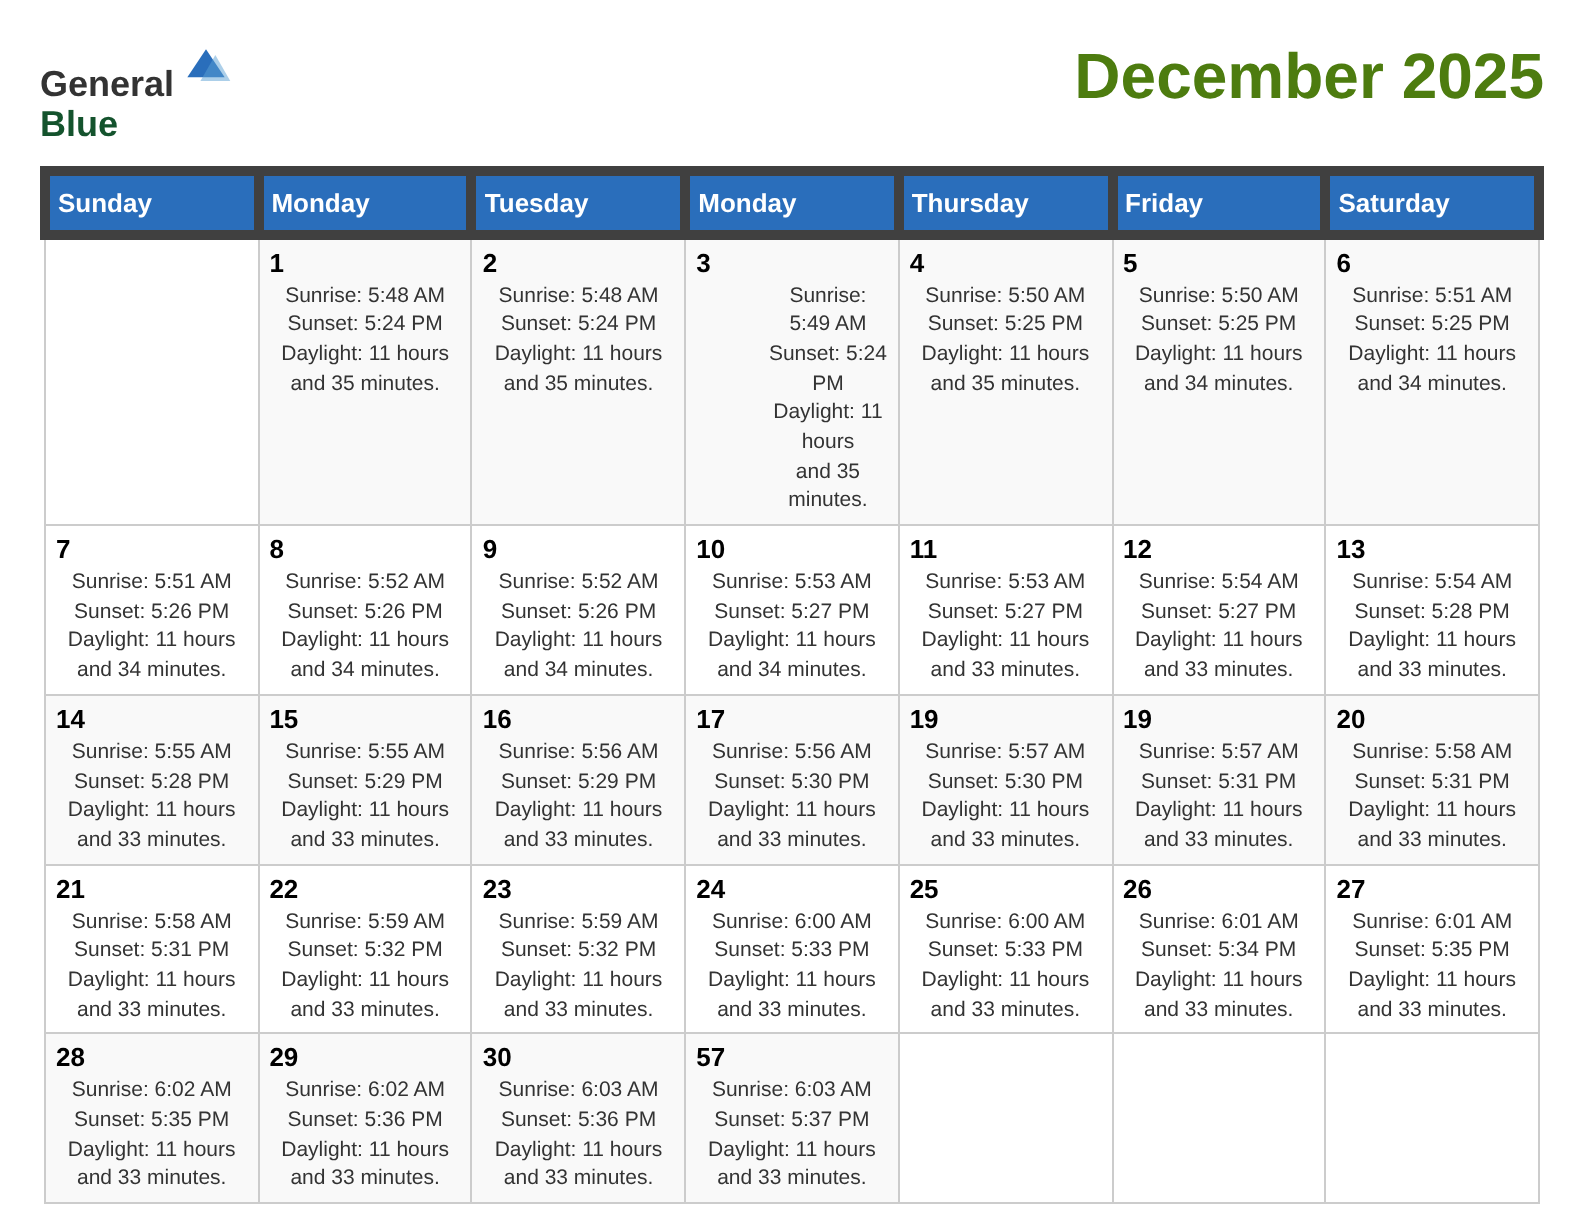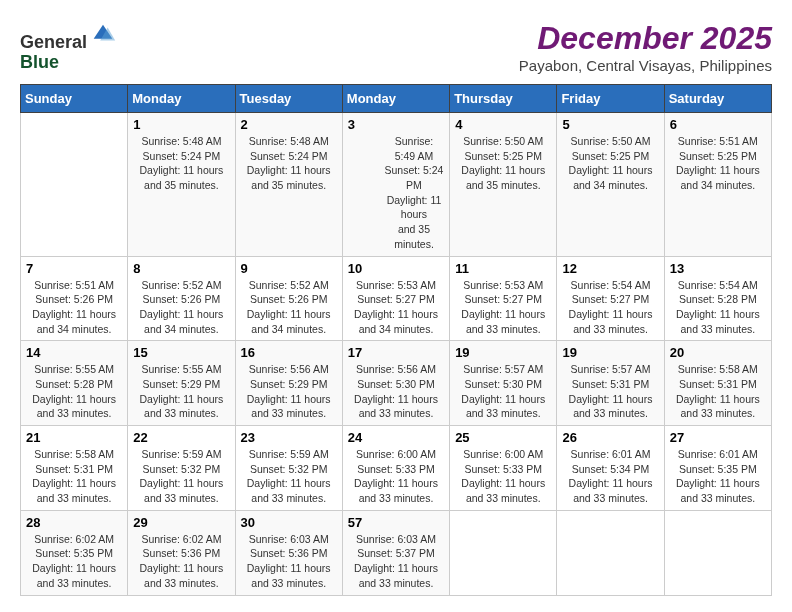--- a/index.html
+++ b/index.html
@@ -32,40 +32,39 @@
       width: 28px;
       height: 28px;
       margin-left: 2px;
     }
     .title-block {
       text-align: right;
     }
     .month-year {
       font-size: 32px;
       font-weight: bold;
-      color: #701a75;
-      font-style: italic;
+      color: #4d7c0f;
     }
     .location {
       font-size: 15px;
       color: #444;
     }
     table {
       width: 100%;
       border-collapse: collapse;
       font-size: 11px;
     }
     thead tr th {
       background-color: #2a6ebb;
       color: #fff;
       padding: 6px 4px;
       text-align: left;
       font-size: 13px;
       font-weight: bold;
-      border: 1px solid #404040;
+      border: 5px solid #404040;
     }
     tbody tr td {
       border: 1px solid #ccc;
       padding: 4px 5px;
       vertical-align: top;
       width: 106px;
       min-height: 80px;
       background: #fff;
     }
     tbody tr:nth-child(odd) td {
@@ -99,21 +98,20 @@
           <polygon points="20,8 28,22 12,22" fill="#5a9fd4" opacity="0.5"></polygon>
         </svg>
       </div>
       <div class="logo-text">
         <span class="logo-blue">Blue</span>
       </div>
     </div>
   </div>
   <div class="title-block">
     <div class="month-year">December 2025</div>
-    <div class="location">Payabon, Central Visayas, Philippines</div>
   </div>
 </div>
 
 <table>
   <thead>
     <tr>
     <th>Sunday</th>
         <th>Monday</th>
         <th>Tuesday</th>
         <th>Monday</th>

